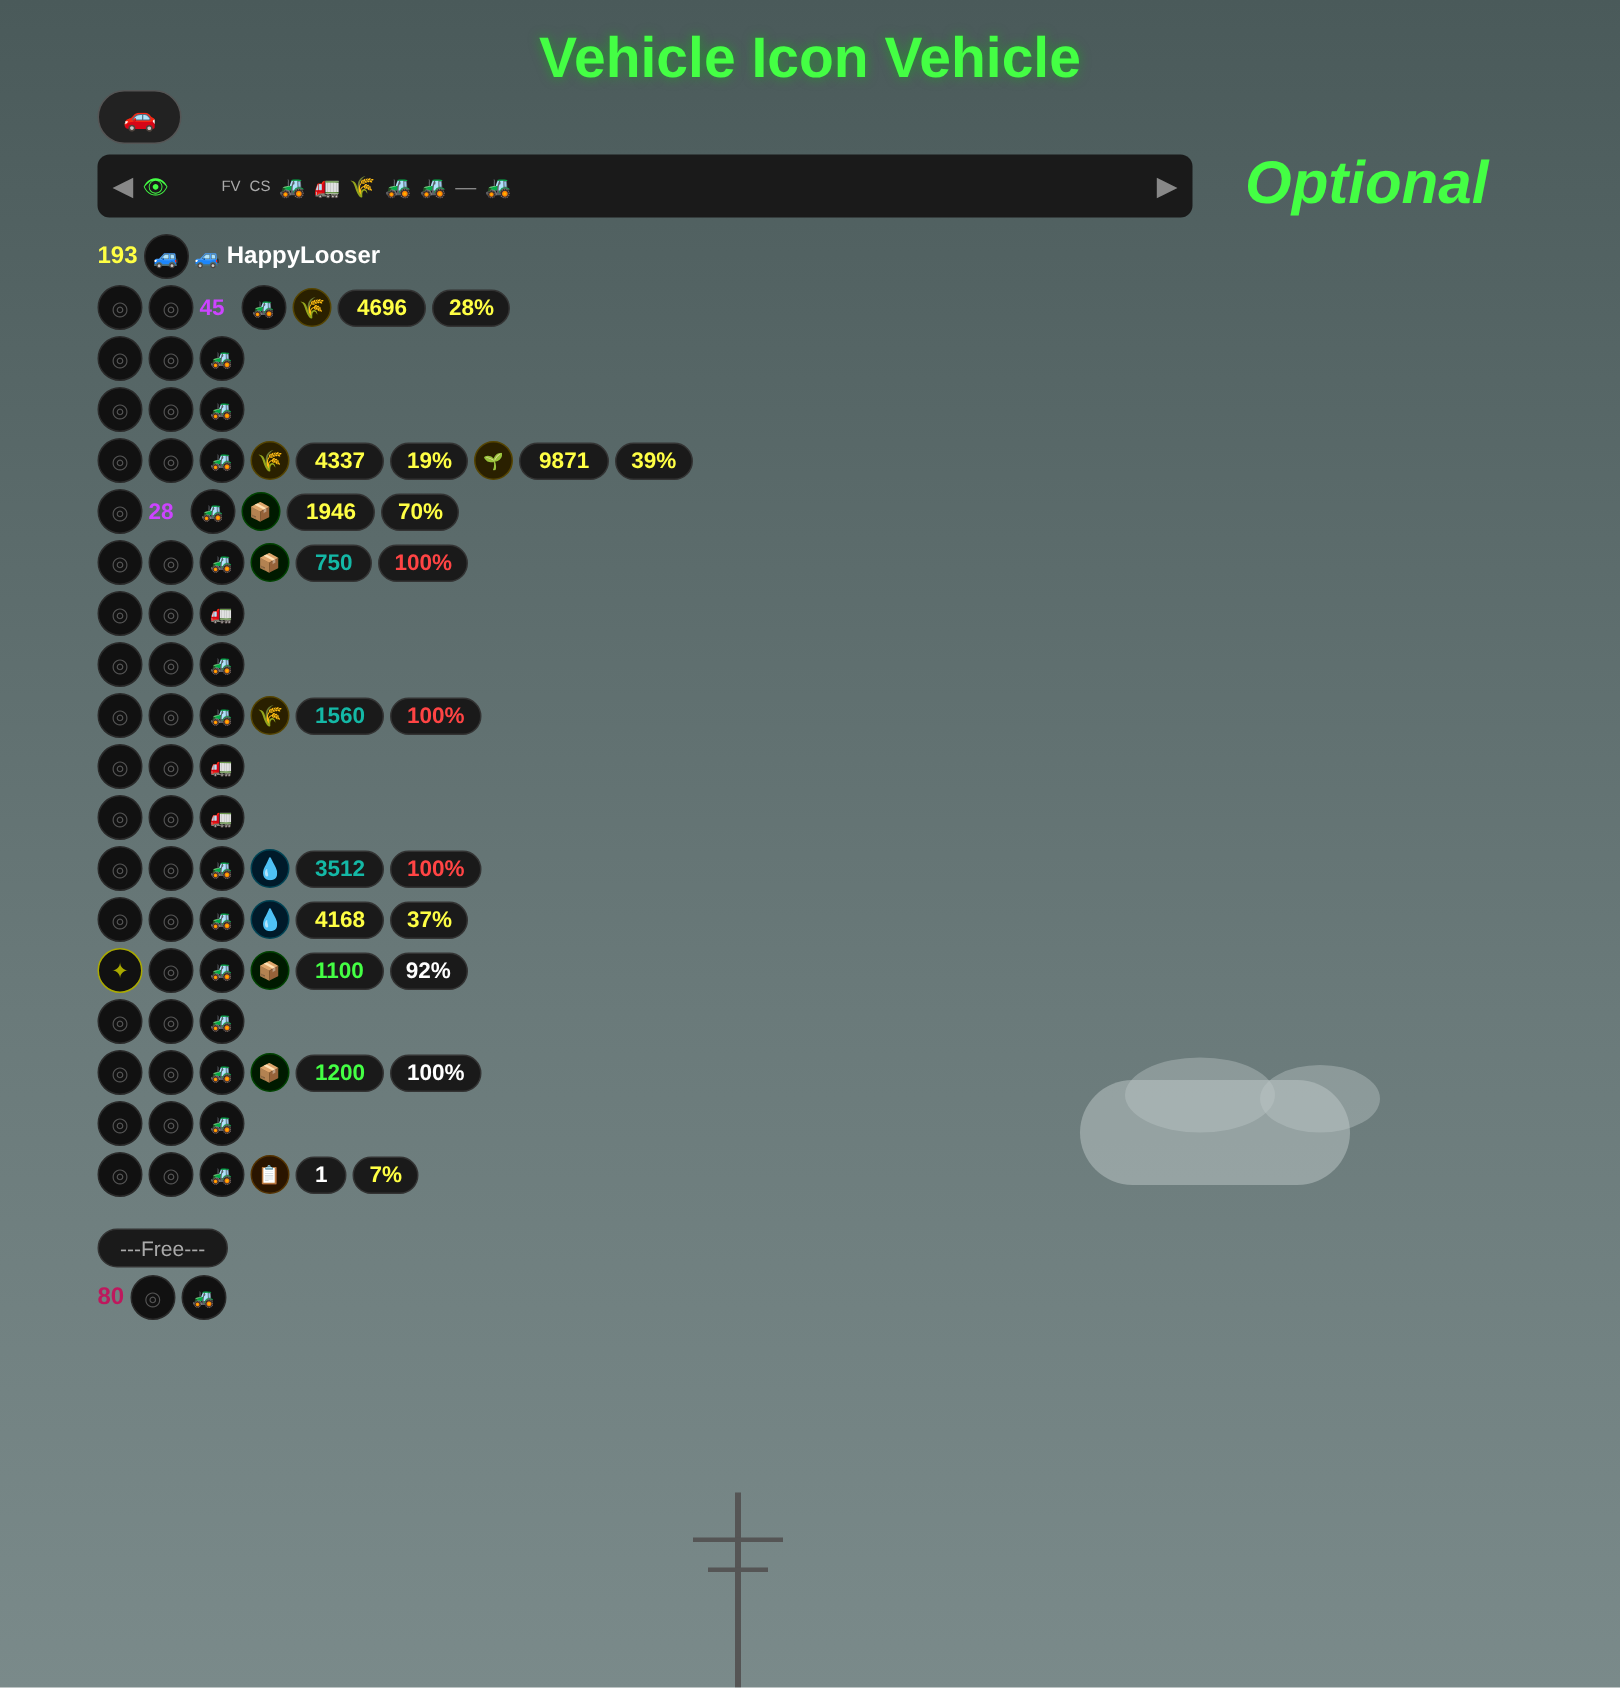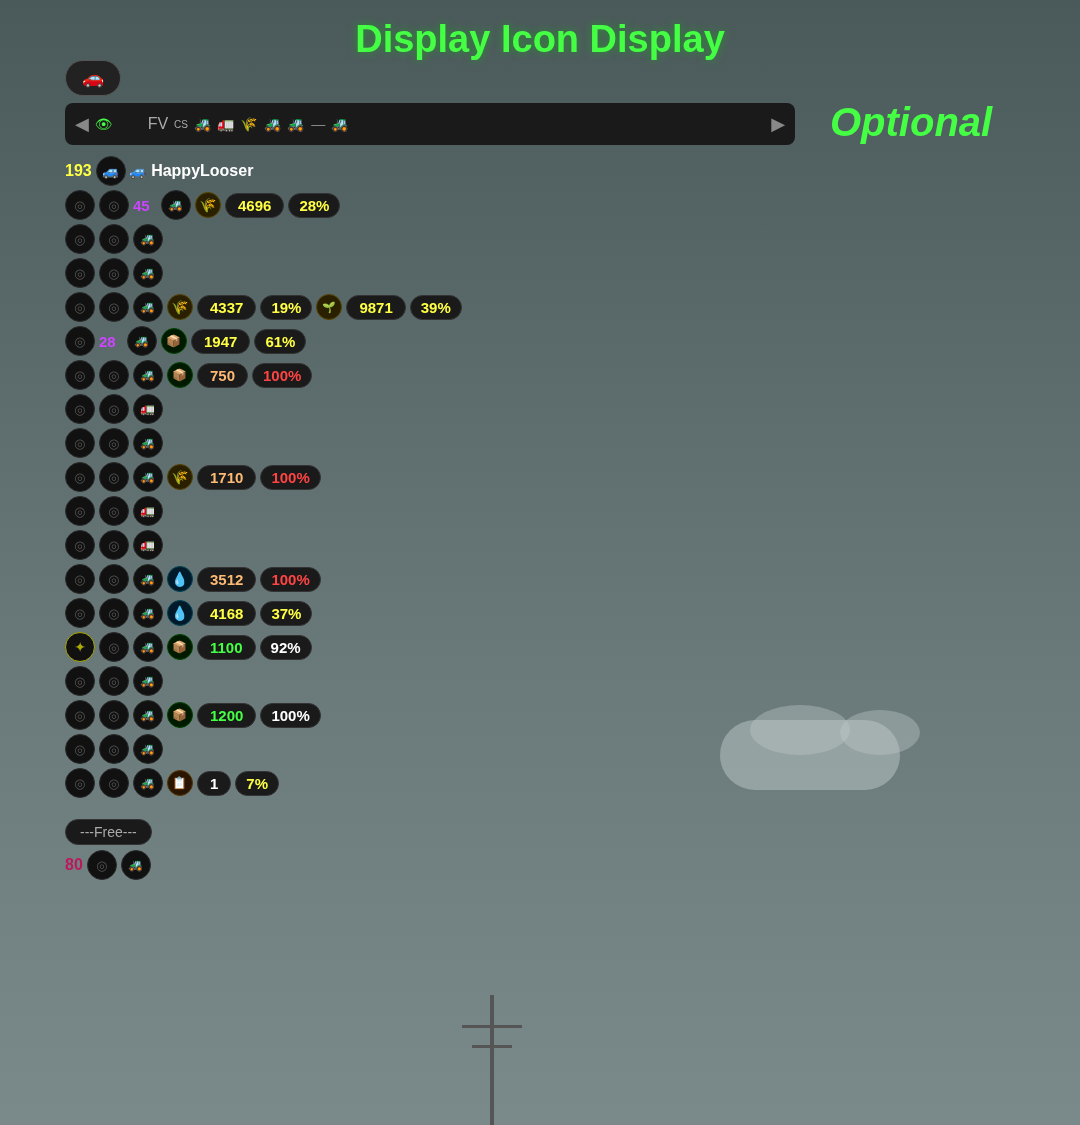--- a/index.html
+++ b/index.html
@@ -180,21 +180,21 @@
     .val-pill {
       background: #1a1a1a;
       border-radius: 14px;
       padding: 3px 12px;
       font-size: 15px;
       font-weight: bold;
       color: #ffff44;
       border: 1px solid #333;
     }
     .val-pill.green { color: #44ff44; }
-    .val-pill.red { color: #fdba74; }
+    .val-pill.red { color: #14b8a6; }
     .val-pill.white { color: #ffffff; }
 
     
     .pct-pill {
       background: #1a1a1a;
       border-radius: 14px;
       padding: 3px 10px;
       font-size: 15px;
       font-weight: bold;
       color: #ffff44;
@@ -236,30 +236,30 @@
 
 <div class="cloud cloud-main"></div>
 <div class="cloud cloud-sub1"></div>
 <div class="cloud cloud-sub2"></div>
 
 <div class="antenna">
   <div class="antenna-cross"></div>
   <div class="antenna-cross2"></div>
 </div>
 
-<div class="page-title">Display Icon Display</div>
+<div class="page-title">Vehicle Icon Vehicle</div>
 
 <div class="vehicle-icon-btn">
   <span style="color:#aaa;font-size:18px;">🚗</span>
 </div>
 
 <div class="nav-bar">
   <span class="nav-arrow">◀</span>
   <span class="nav-icon">👁</span>
-  <span class="nav-icon-small" style="color:#aaa;font-size:16px;padding-left:29px;">FV</span>
+  <span class="nav-icon-small" style="color:#aaa;font-size:10px;padding-left:29px;">FV</span>
   <span class="nav-icon-small" style="color:#aaa;font-size:10px;">CS</span>
   <span class="nav-icon" style="color:#44ff44;">🚜</span>
   <span class="nav-icon" style="color:#44ff44;">🚛</span>
   <span class="nav-icon" style="color:#888;">🌾</span>
   <span class="nav-icon" style="color:#888;">🚜</span>
   <span class="nav-icon" style="color:#888;">🚜</span>
   <span class="nav-icon" style="color:#888;">—</span>
   <span class="nav-icon" style="color:#888;">🚜</span>
   <div class="nav-spacer"></div>
   <span class="nav-arrow">▶</span>
@@ -346,22 +346,22 @@
     <div class="icon-circle dark">
         <span style="color:#555;">◎</span>
       </div>
     <span class="num-badge">28</span>
     <div class="icon-circle dark">
         <span style="color:#666;font-size:12px;">🚜</span>
       </div>
     <div class="res-icon seed">
         <span style="font-size:12px;">📦</span>
       </div>
-    <div class="val-pill">1947</div>
-    <div class="pct-pill">61%</div>
+    <div class="val-pill">1946</div>
+    <div class="pct-pill">70%</div>
   </div>
 
   <div class="vrow">
     <div class="icon-circle dark">
         <span style="color:#555;">◎</span>
       </div>
     <div class="icon-circle dark">
         <span style="color:#555;">◎</span>
       </div>
     <div class="icon-circle dark">
@@ -404,21 +404,21 @@
       </div>
     <div class="icon-circle dark">
         <span style="color:#555;">◎</span>
       </div>
     <div class="icon-circle dark">
         <span style="color:#666;font-size:12px;">🚜</span>
       </div>
     <div class="res-icon cargo">
         <span>🌾</span>
       </div>
-    <div class="val-pill red">1710</div>
+    <div class="val-pill red">1560</div>
     <div class="pct-pill red">100%</div>
   </div>
 
   <div class="vrow">
     <div class="icon-circle dark">
         <span style="color:#555;">◎</span>
       </div>
     <div class="icon-circle dark">
         <span style="color:#555;">◎</span>
       </div>

